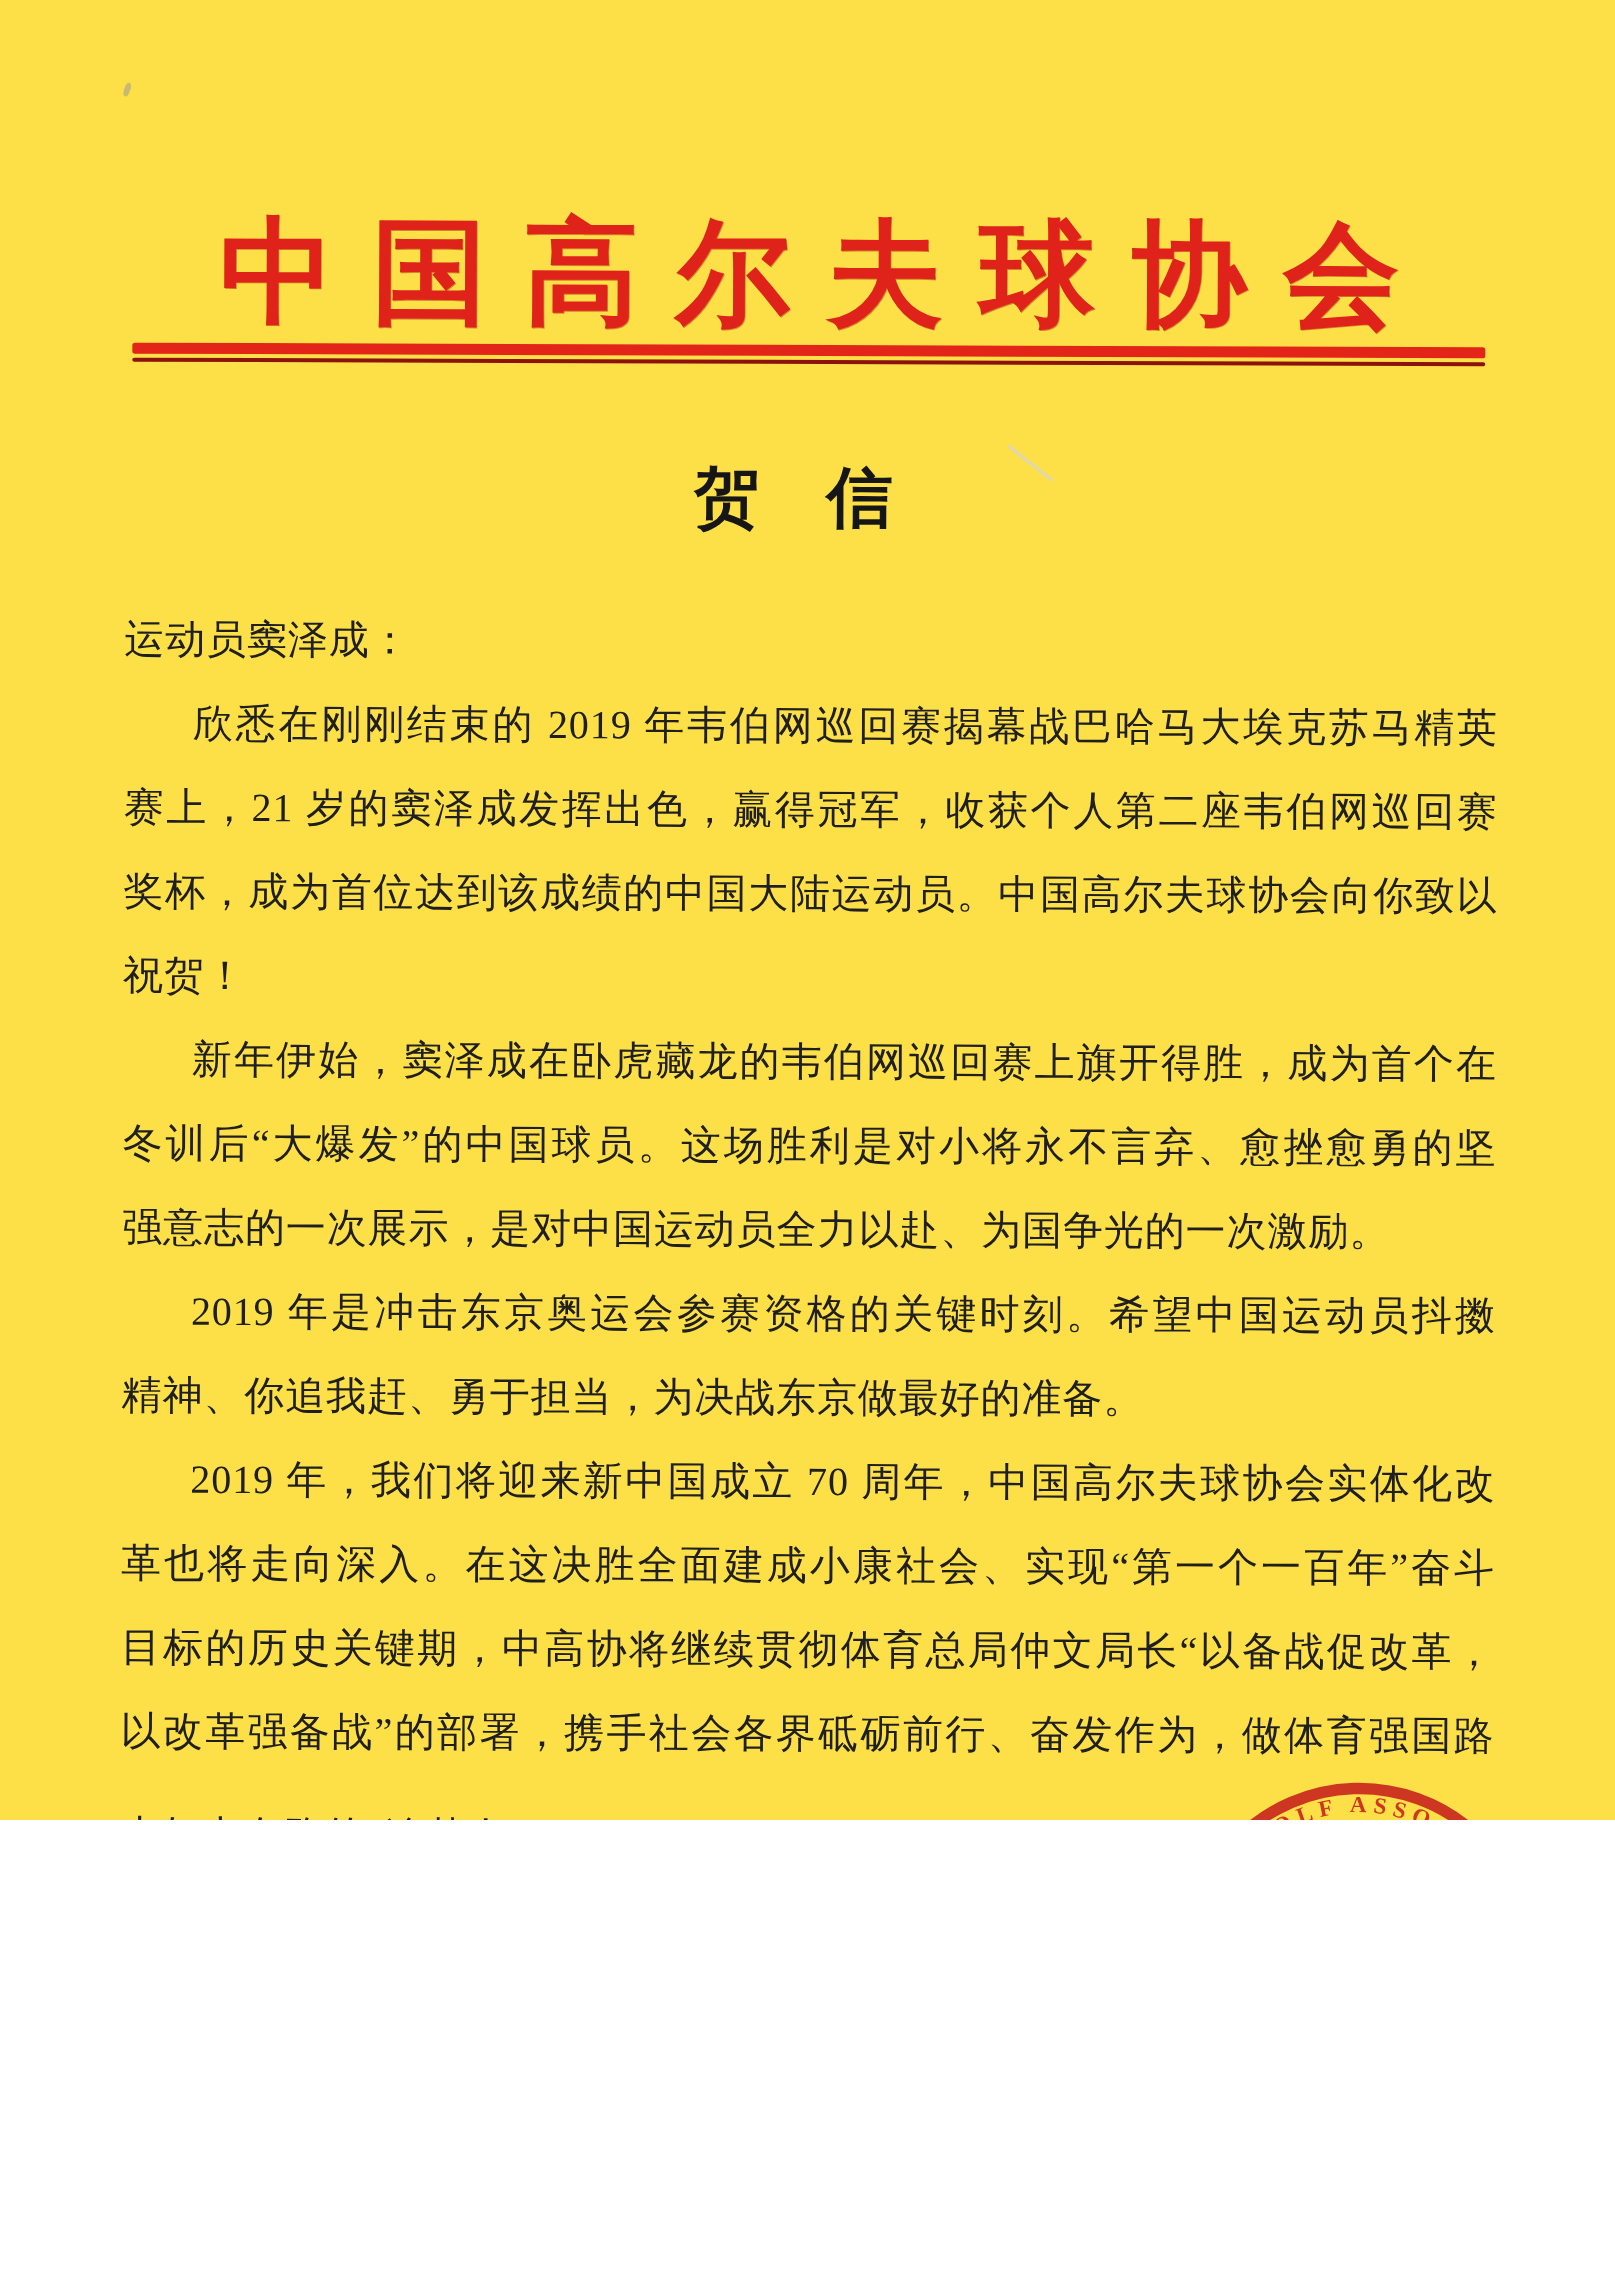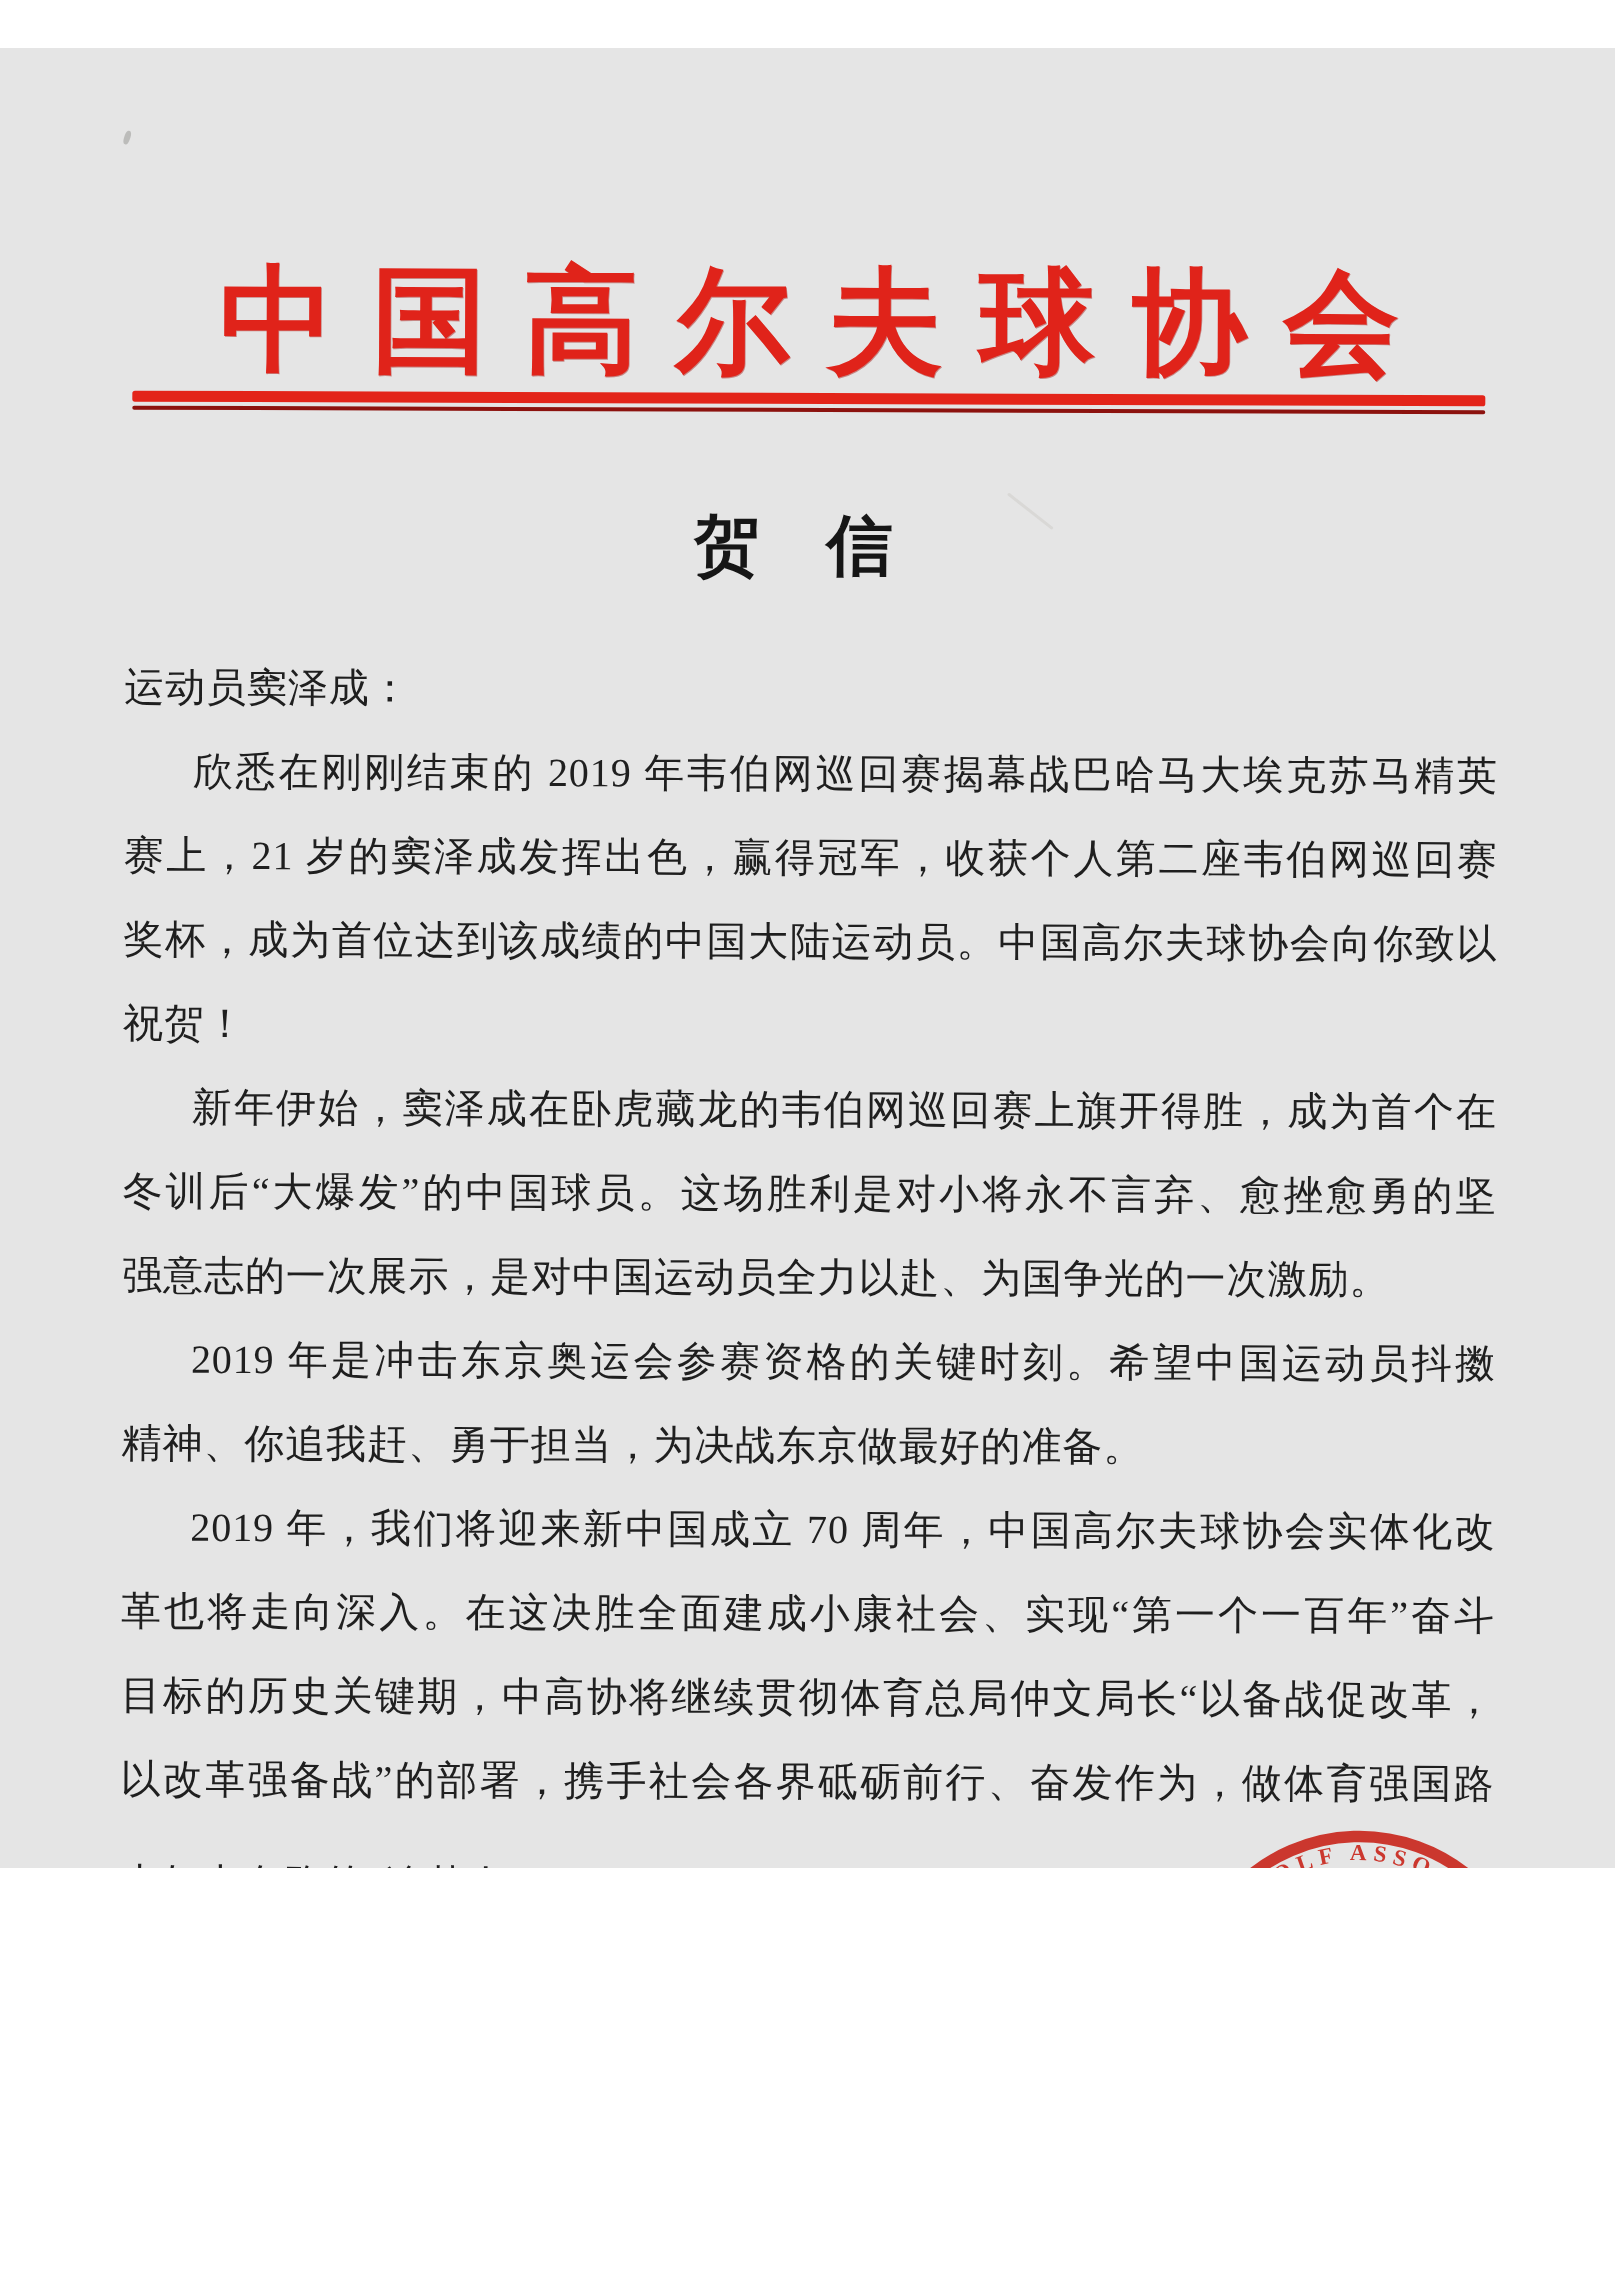--- a/index.html
+++ b/index.html
@@ -4,23 +4,22 @@
 <style>
   html, body { margin: 0; padding: 0; }
   body {
     width: 1615px; height: 2295px;
     background: #ffffff;
     font-family: "Liberation Serif", "DejaVu Serif", serif;
   }
   .page {
     position: relative;
     width: 1615px; height: 1820px;
-    background: #e5e5e5;
+    background: #fde047;
     overflow: hidden;
-    margin-top: 48px;
   }
   .sheet {
     position: absolute; inset: 0;
     transform: rotate(0.2deg);
     transform-origin: 50% 40%;
   }
   
   .org-heading {
     position: absolute; top: 197px; left: 0; width: 1615px;
     text-align: center;

